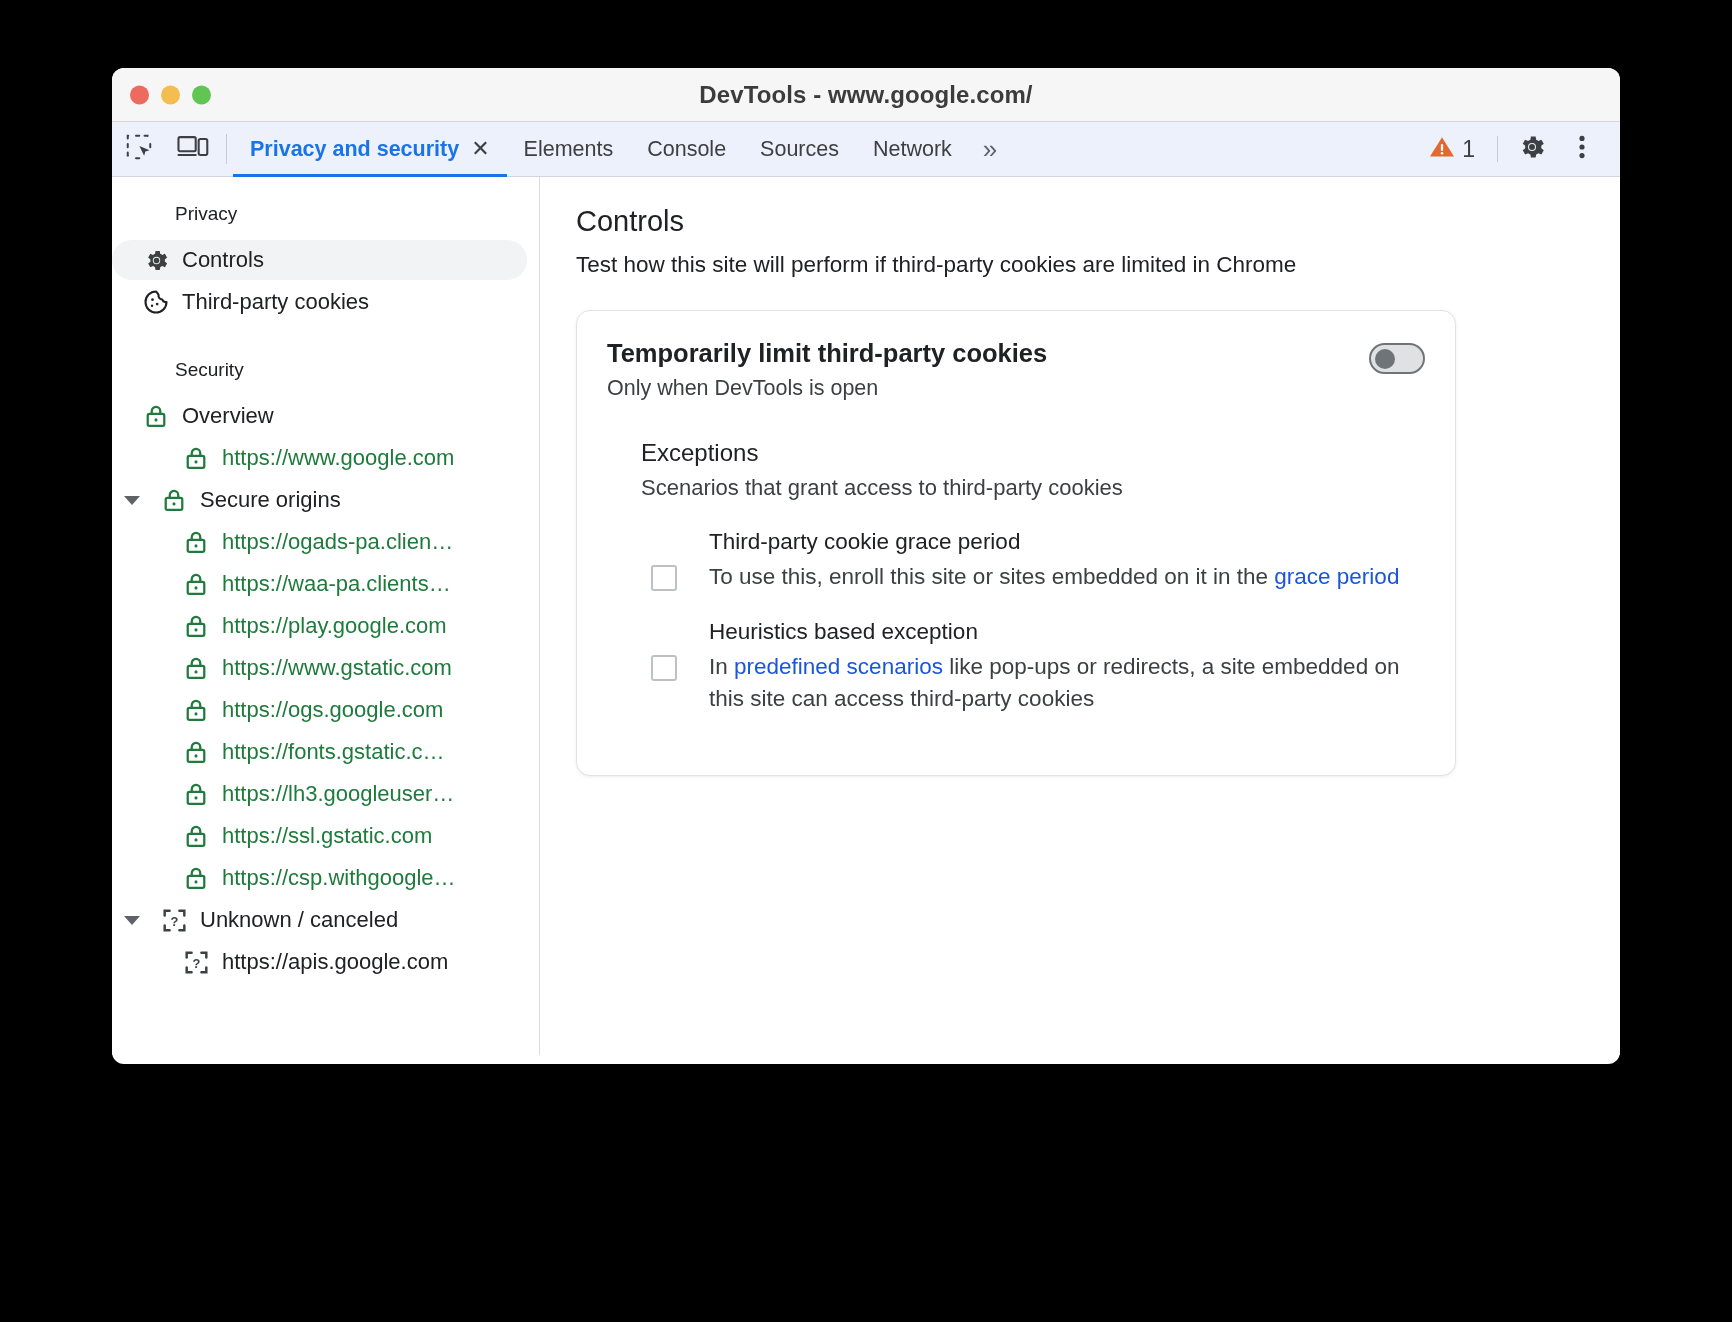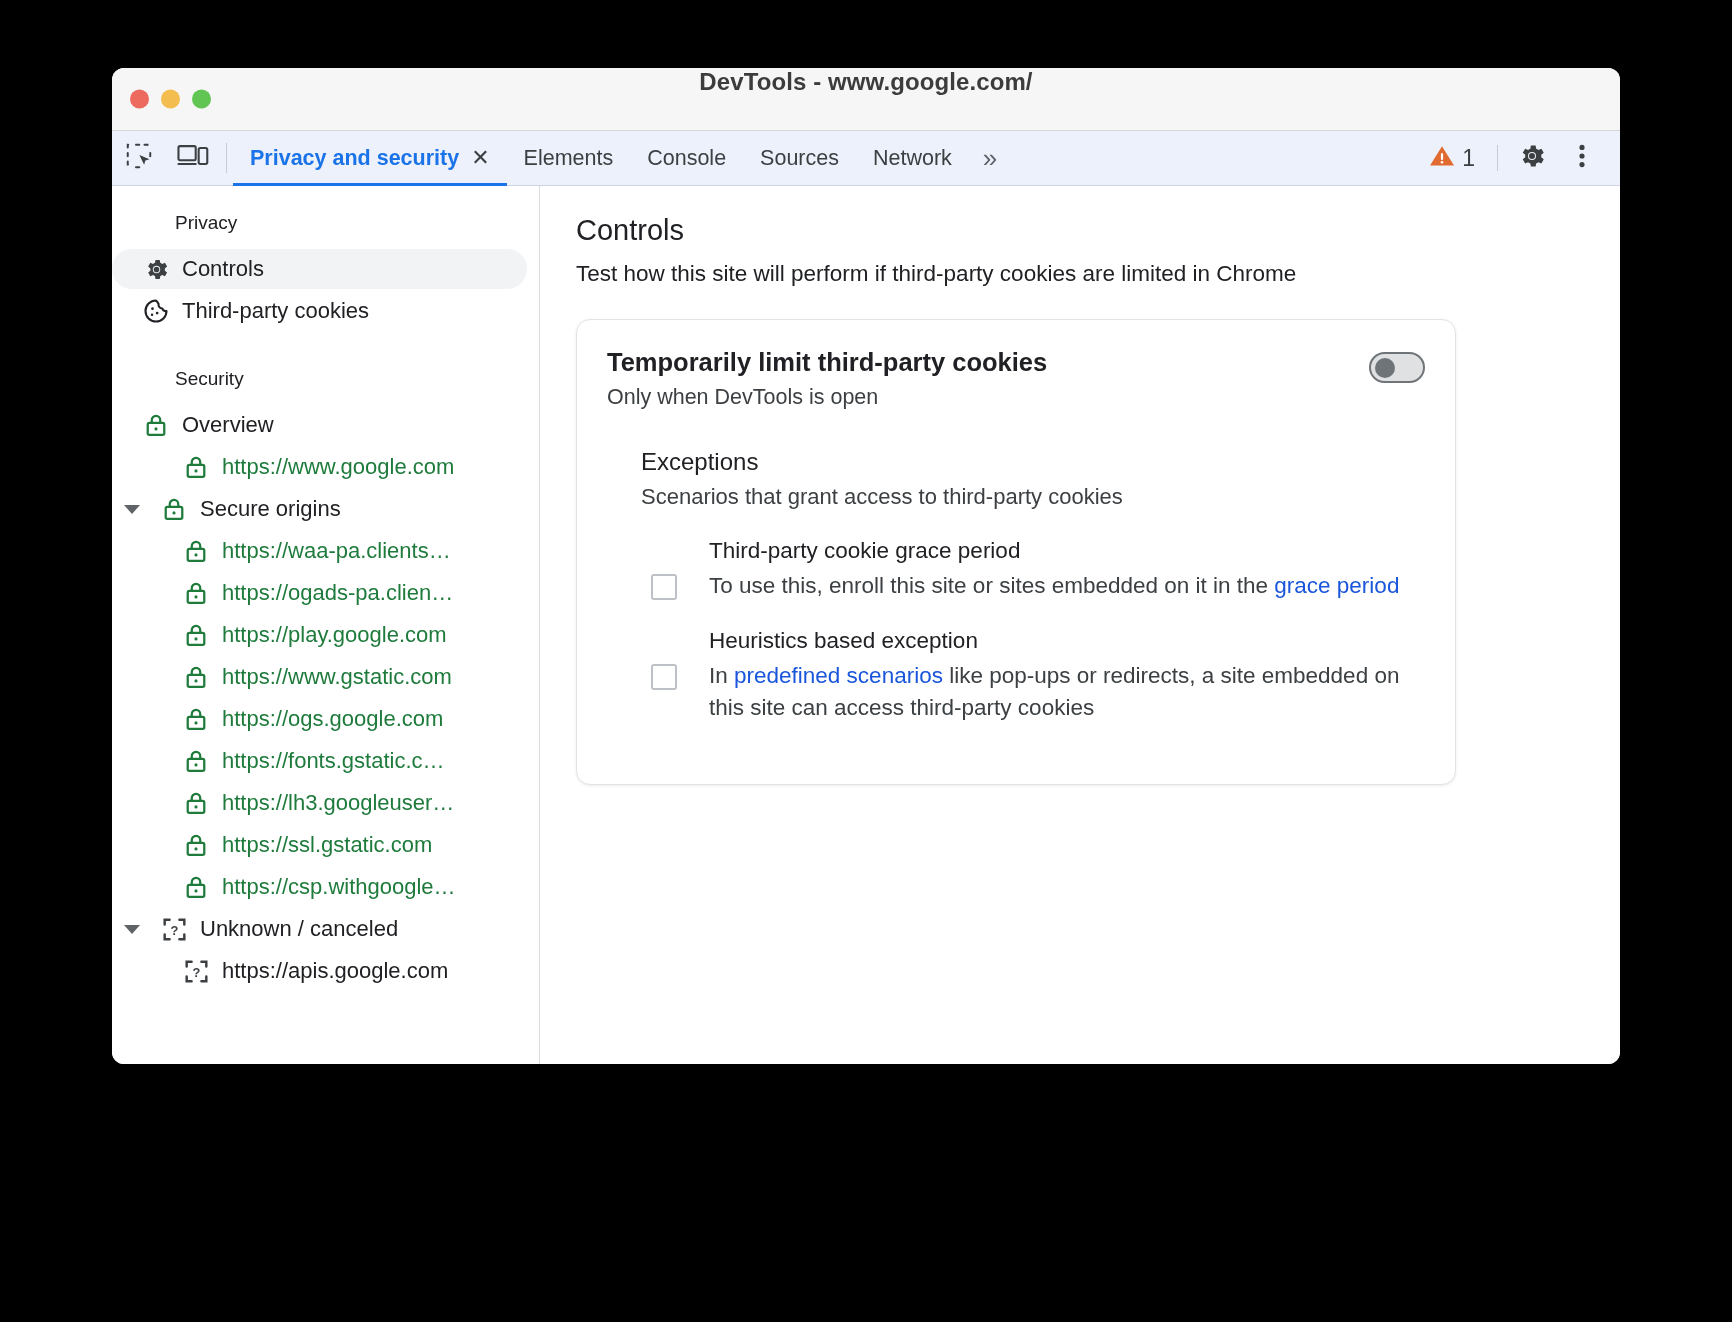--- a/index.html
+++ b/index.html
@@ -18,24 +18,25 @@
     width: 1508px; height: 996px;
     background: #ffffff;
     border-radius: 12px;
     overflow: hidden;
     box-shadow: 0 0 0 0.5px rgba(0,0,0,0.25);
   }
 
   
   #titlebar {
     position: relative;
-    height: 63px;
+    height: 54px;
     background: #f6f6f6;
     border-bottom: 1px solid #d6d6d6;
     display: flex;
+    align-items: center;
   }
   #traffic {
     position: absolute;
     left: 18px; top: 50%;
     transform: translateY(-50%);
     display: flex;
     gap: 12px;
     align-items: center;
   }
   .light { width: 19px; height: 19px; border-radius: 50%; }
@@ -476,35 +477,35 @@
       <div class="nav-row indent-2">
         <div class="pill"></div>
         <div class="nav-inner">
           <div class="ico-slot">
             <svg width="26" height="26" viewBox="0 0 22 22">
                 <rect x="4" y="9.3" width="14" height="10" rx="1.4" fill="none" stroke="#1e7b3c" stroke-width="1.9"></rect>
                 <path d="M7.4 9.3V6.9a3.6 3.6 0 017.2 0v2.4" fill="none" stroke="#1e7b3c" stroke-width="1.9"></path>
                 <circle cx="11" cy="14.3" r="1.3" fill="#1e7b3c"></circle>
               </svg>
           </div>
+          <span class="nav-label url-green">https://ogads-pa.clien…</span>
+        </div>
+      </div>
+
+      <div class="nav-row indent-2">
+        <div class="pill"></div>
+        <div class="nav-inner">
+          <div class="ico-slot">
+            <svg width="26" height="26" viewBox="0 0 22 22">
+                <rect x="4" y="9.3" width="14" height="10" rx="1.4" fill="none" stroke="#1e7b3c" stroke-width="1.9"></rect>
+                <path d="M7.4 9.3V6.9a3.6 3.6 0 017.2 0v2.4" fill="none" stroke="#1e7b3c" stroke-width="1.9"></path>
+                <circle cx="11" cy="14.3" r="1.3" fill="#1e7b3c"></circle>
+              </svg>
+          </div>
           <span class="nav-label url-green">https://waa-pa.clients…</span>
-        </div>
-      </div>
-
-      <div class="nav-row indent-2">
-        <div class="pill"></div>
-        <div class="nav-inner">
-          <div class="ico-slot">
-            <svg width="26" height="26" viewBox="0 0 22 22">
-                <rect x="4" y="9.3" width="14" height="10" rx="1.4" fill="none" stroke="#1e7b3c" stroke-width="1.9"></rect>
-                <path d="M7.4 9.3V6.9a3.6 3.6 0 017.2 0v2.4" fill="none" stroke="#1e7b3c" stroke-width="1.9"></path>
-                <circle cx="11" cy="14.3" r="1.3" fill="#1e7b3c"></circle>
-              </svg>
-          </div>
-          <span class="nav-label url-green">https://ogads-pa.clien…</span>
         </div>
       </div>
 
       <div class="nav-row indent-2">
         <div class="pill"></div>
         <div class="nav-inner">
           <div class="ico-slot">
             <svg width="26" height="26" viewBox="0 0 22 22">
                 <rect x="4" y="9.3" width="14" height="10" rx="1.4" fill="none" stroke="#1e7b3c" stroke-width="1.9"></rect>
                 <path d="M7.4 9.3V6.9a3.6 3.6 0 017.2 0v2.4" fill="none" stroke="#1e7b3c" stroke-width="1.9"></path>

